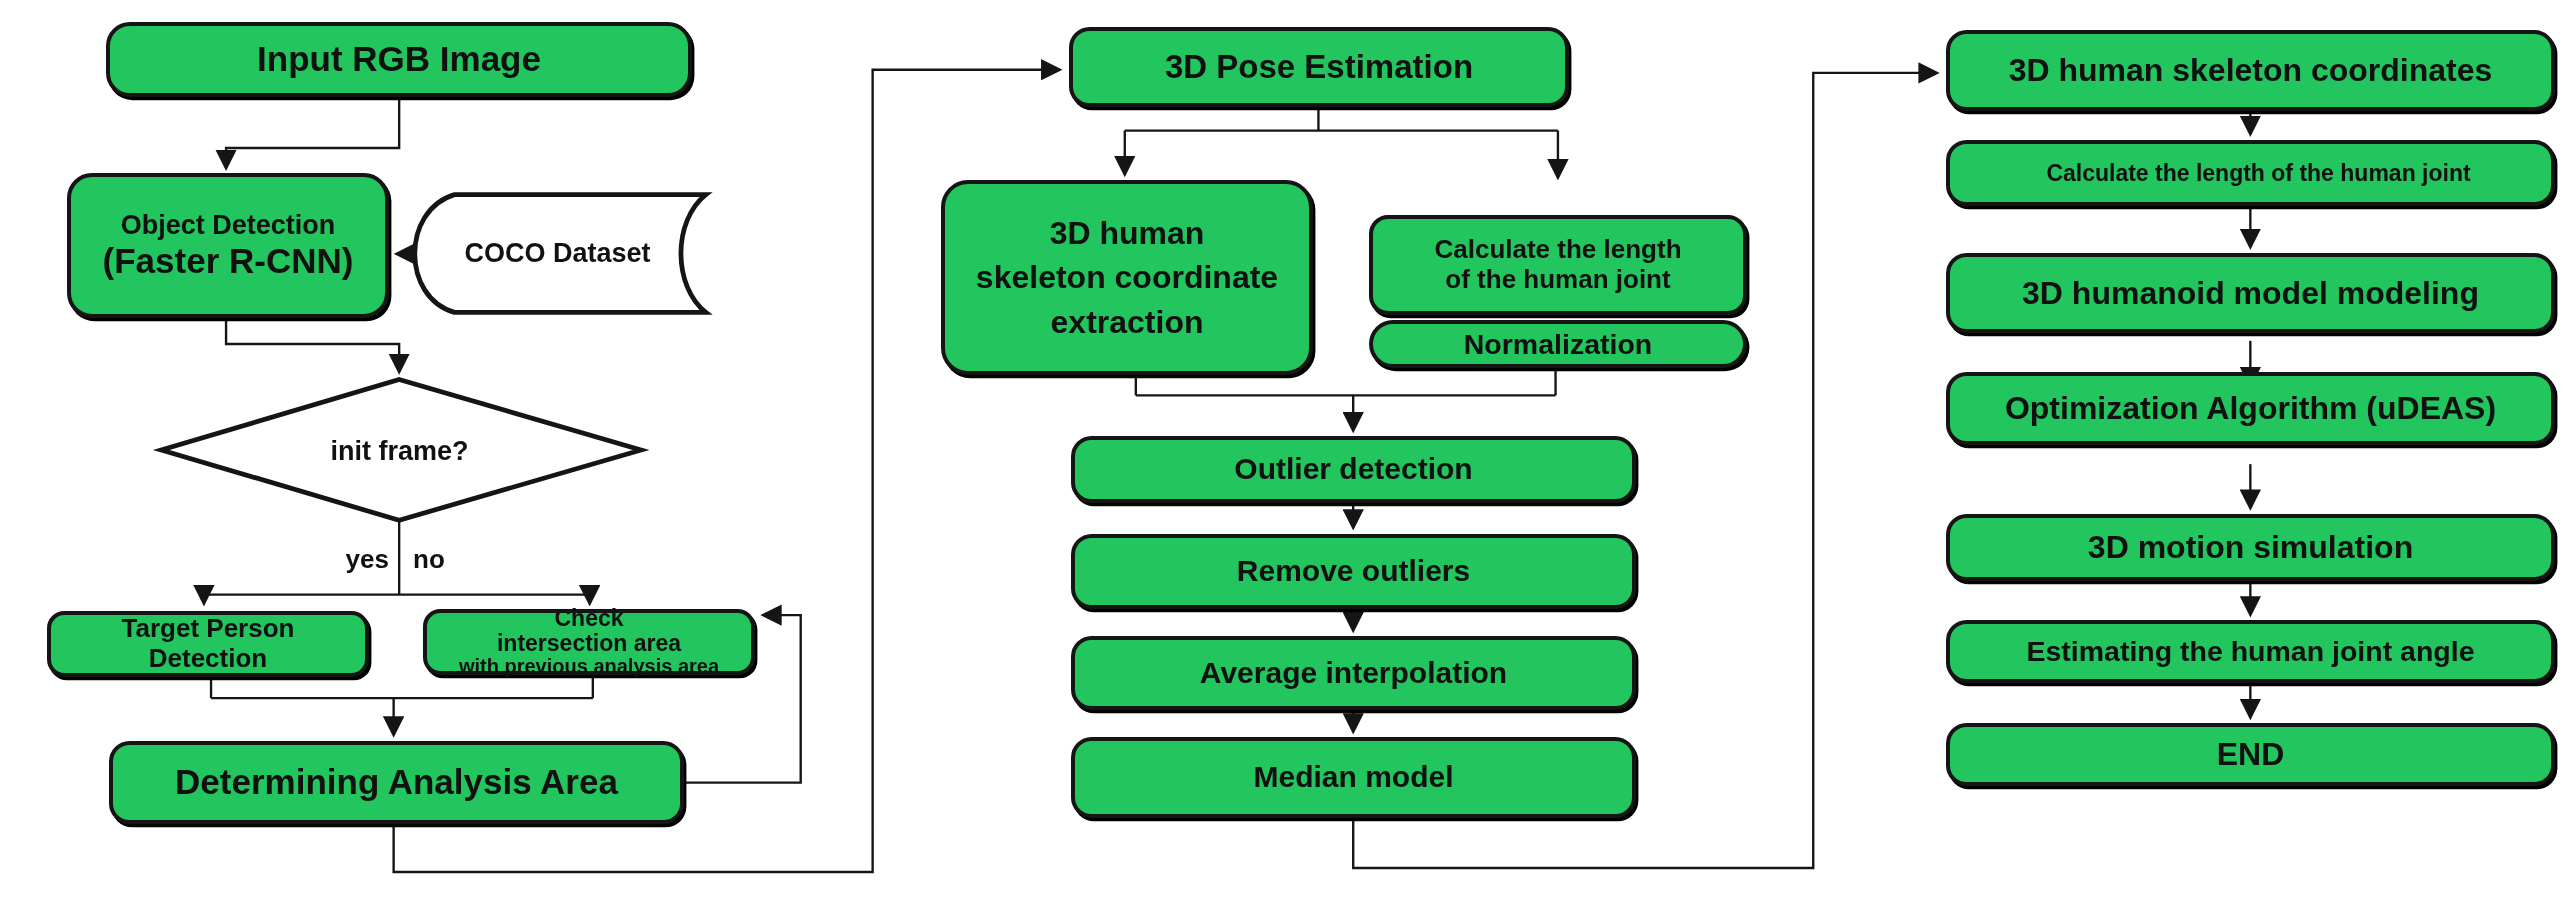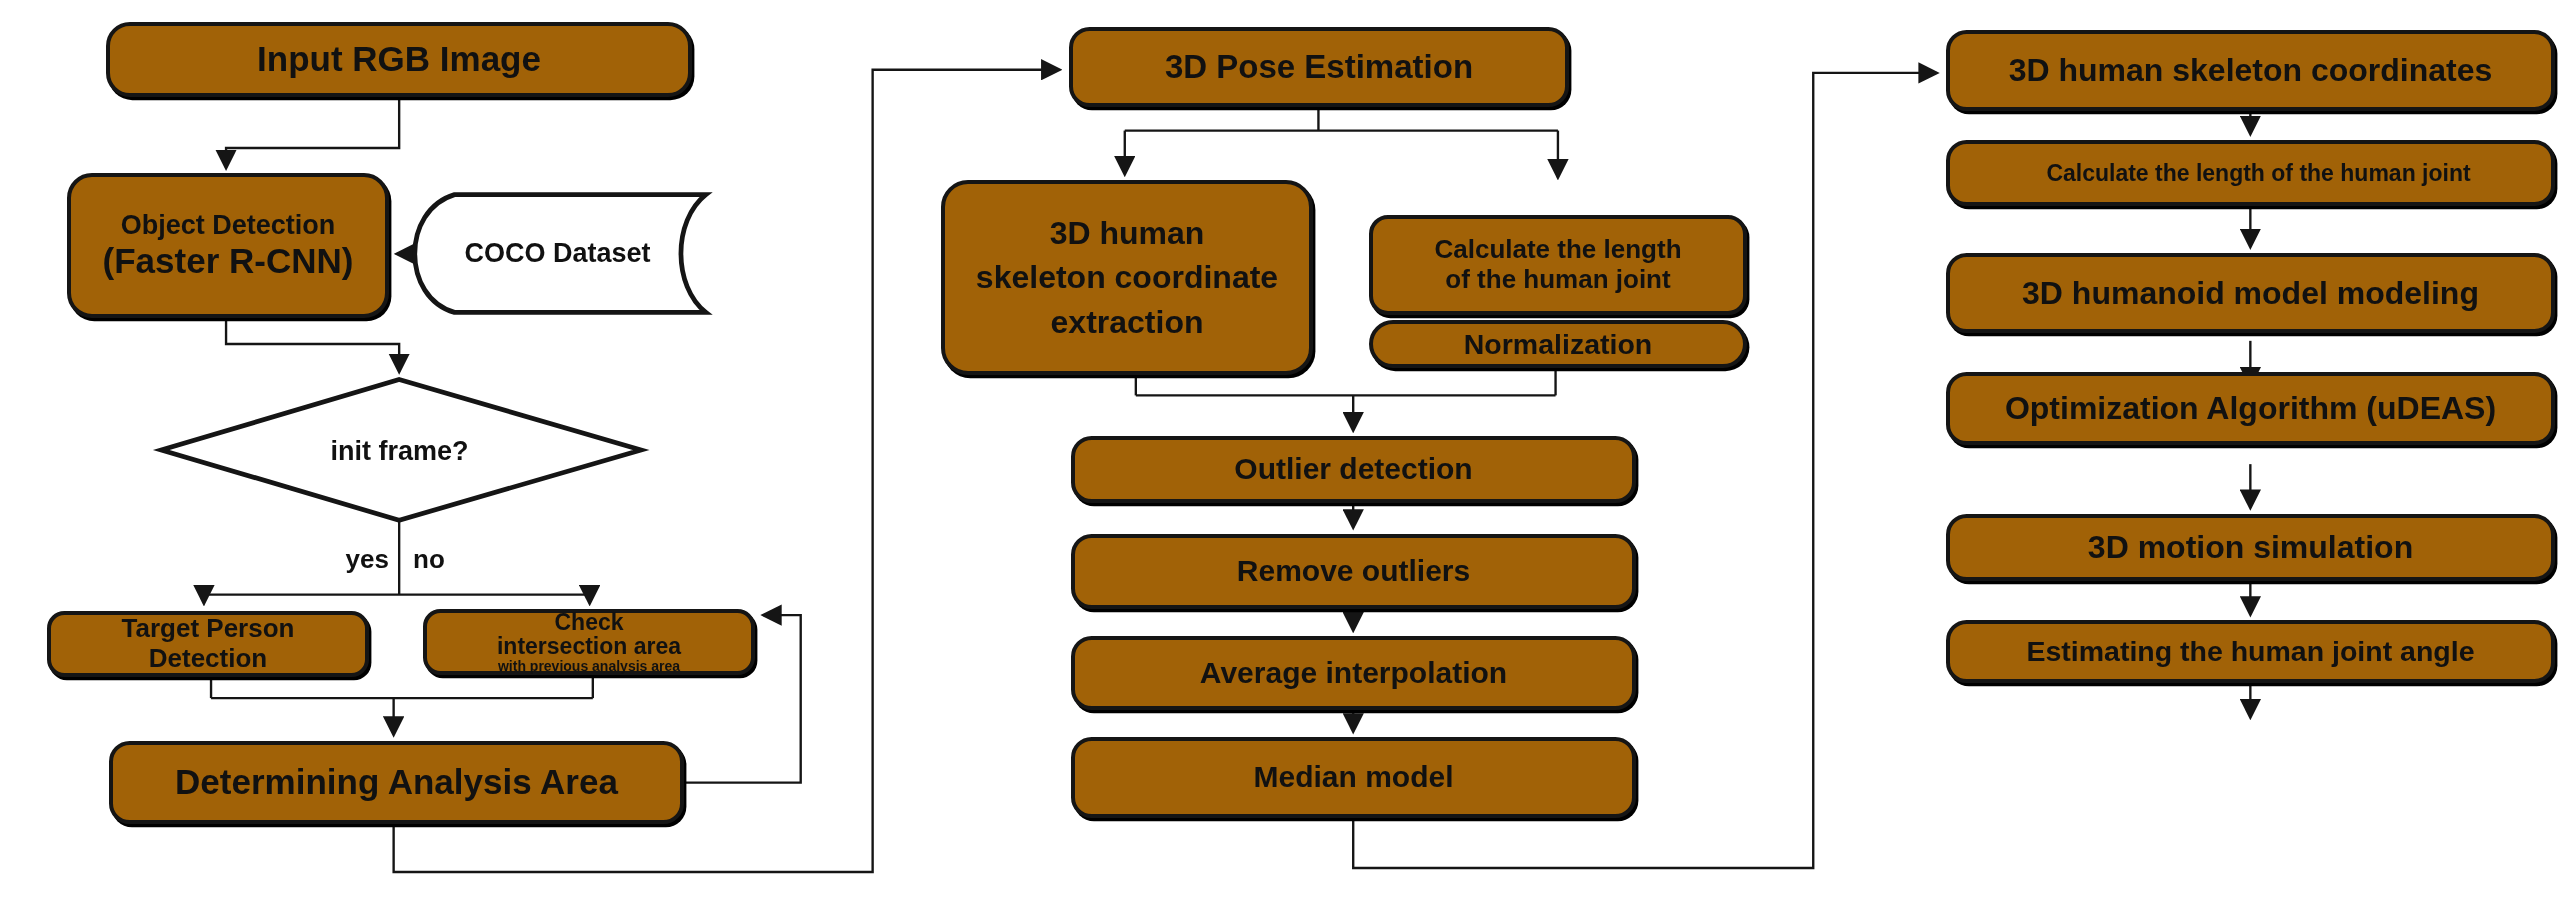--- a/index.html
+++ b/index.html
@@ -2,36 +2,36 @@
 <html style="font-size:12.6px"><head>
 <meta charset="utf-8">
 <style>
   html,body{margin:0;padding:0;background:#ffffff;}
   #canvas{
     position:relative;width:2576px;height:903px;background:#ffffff;
     font-family:"Liberation Sans","DejaVu Sans",sans-serif;color:#111;overflow:hidden;
   }
   #wires{position:absolute;left:0;top:0;z-index:1;}
   .box{
-    position:absolute;box-sizing:border-box;background:#a16207;
+    position:absolute;box-sizing:border-box;background:#22c55e;
     border:4.7px solid #151515;border-radius:20.6px;
     display:flex;flex-direction:column;align-items:center;justify-content:center;
     text-align:center;font-weight:bold;z-index:2;line-height:1.15;
     box-shadow:2.4px 3.2px 0 #000;
   }
   .lbl{position:absolute;z-index:3;font-weight:bold;text-align:center;}
   
   .b-input{left:106px;top:22px;width:586px;height:75px;font-size:35px;border-radius:24px;}
   .b-object{left:67px;top:173px;width:322px;height:145px;border-radius:25px;}
   .b-object .l1{font-size:27px;}
   .b-object .l2{font-size:35px;}
   .b-target{left:47px;top:611px;width:322px;height:66px;font-size:26px;border-radius:17.4px;}
   .b-check{left:423px;top:609px;width:332px;height:66px;border-radius:17.4px;line-height:1.08;}
   .b-check .l1,.b-check .l2{font-size:23px;}
-  .b-check .l3{font-size:14px;}
+  .b-check .l3{font-size:20px;}
   .b-determining{left:109px;top:741px;width:575px;height:83px;font-size:35px;}
   .t-diamond{left:281px;top:432px;width:237px;height:38px;font-size:27px;line-height:38px;}
   .t-yes{left:310px;top:541px;width:79px;height:36px;font-size:26px;text-align:right;line-height:36px;}
   .t-no{left:413px;top:541px;width:71px;height:36px;font-size:26px;text-align:left;line-height:36px;}
   .t-coco{left:431px;top:233px;width:253px;height:41px;font-size:27px;line-height:41px;}
   
   .b-pose{left:1069px;top:27px;width:500px;height:80px;font-size:33px;}
   .b-skel{left:941px;top:180px;width:372px;height:195px;font-size:32px;border-radius:27px;line-height:1.38;}
   .b-calc{left:1369px;top:183px;width:378px;height:100px;font-size:26px;border-radius:19px;margin-top:32px;}
   .b-norm{left:1369px;top:320px;width:378px;height:48px;font-size:28.5px;border-radius:24px;}
@@ -194,15 +194,18 @@
   </div>
 
   <div class="box b-r5">
     <span>3D motion simulation</span>
   </div>
 
   <div class="box b-r6">
     <span>Estimating the human joint angle</span>
   </div>
 
+  <div class="box b-r7">
+    <span>END</span>
+  </div>
 
 </div>
 
 
 </body></html>

